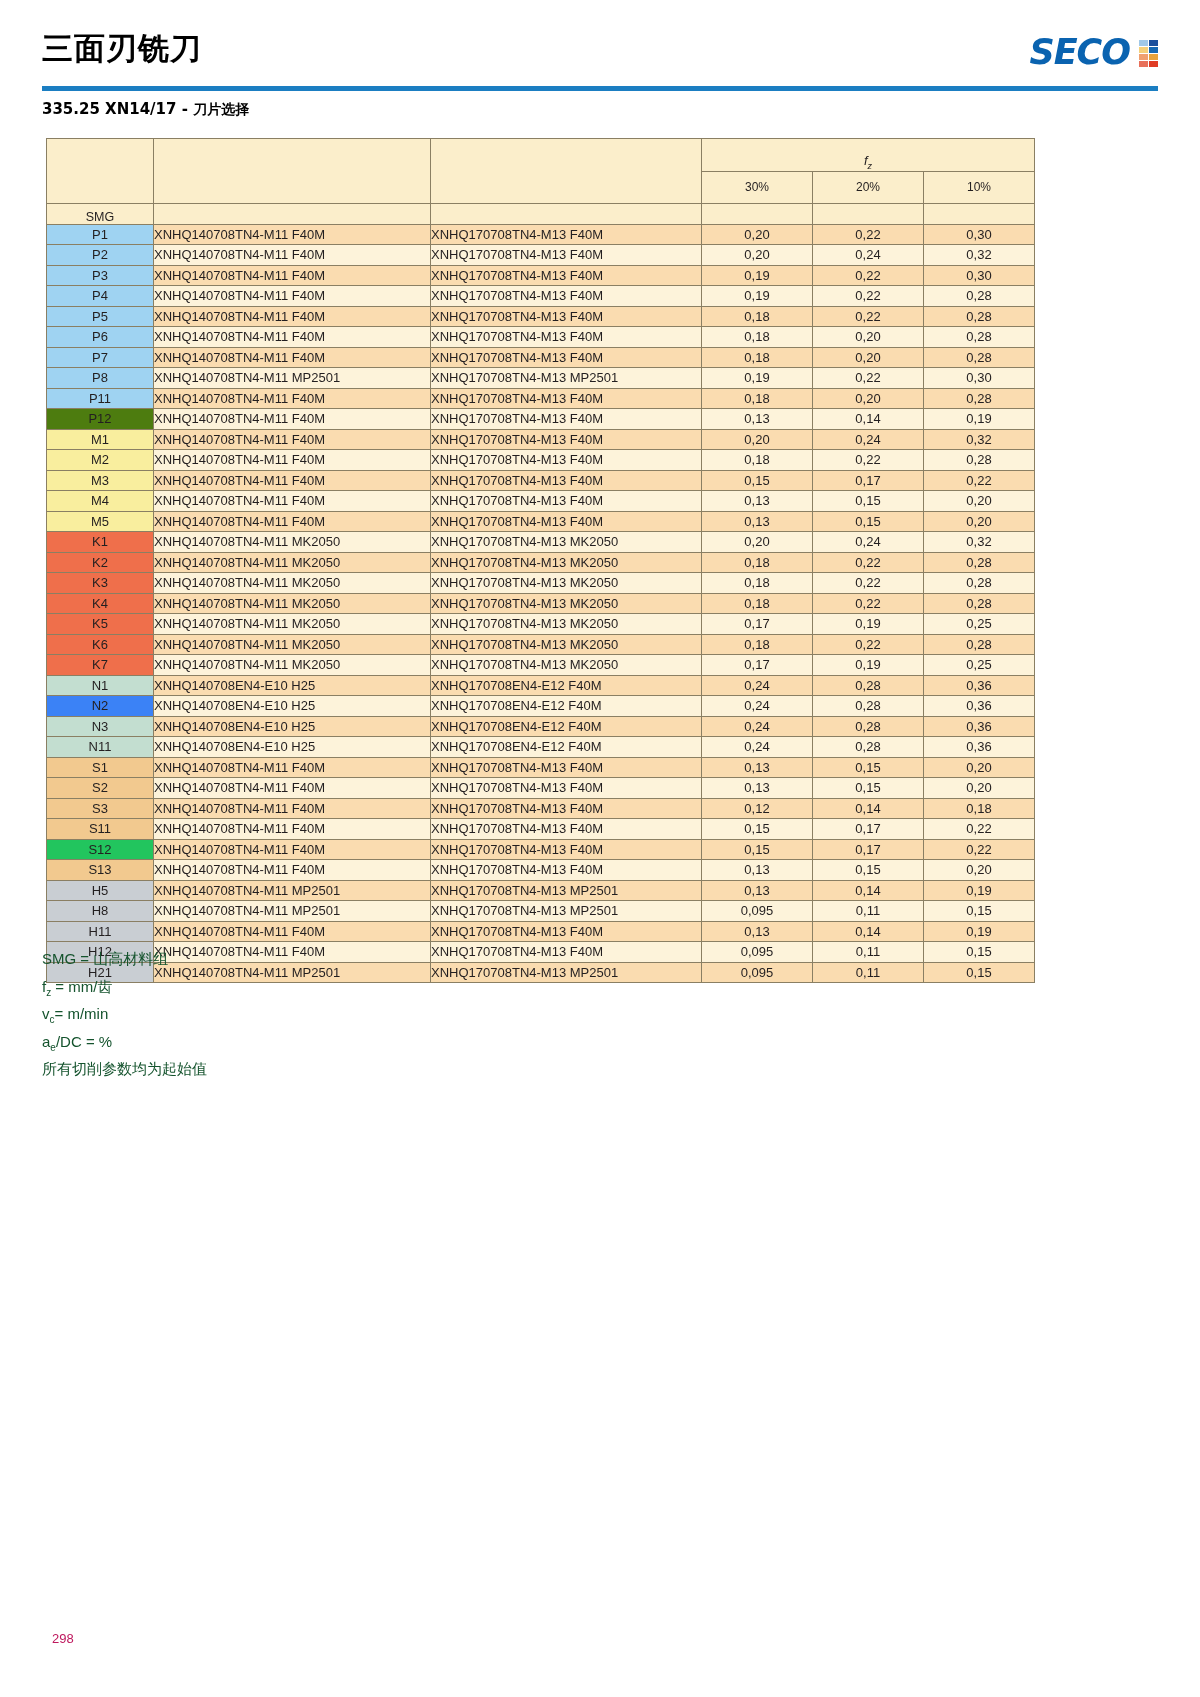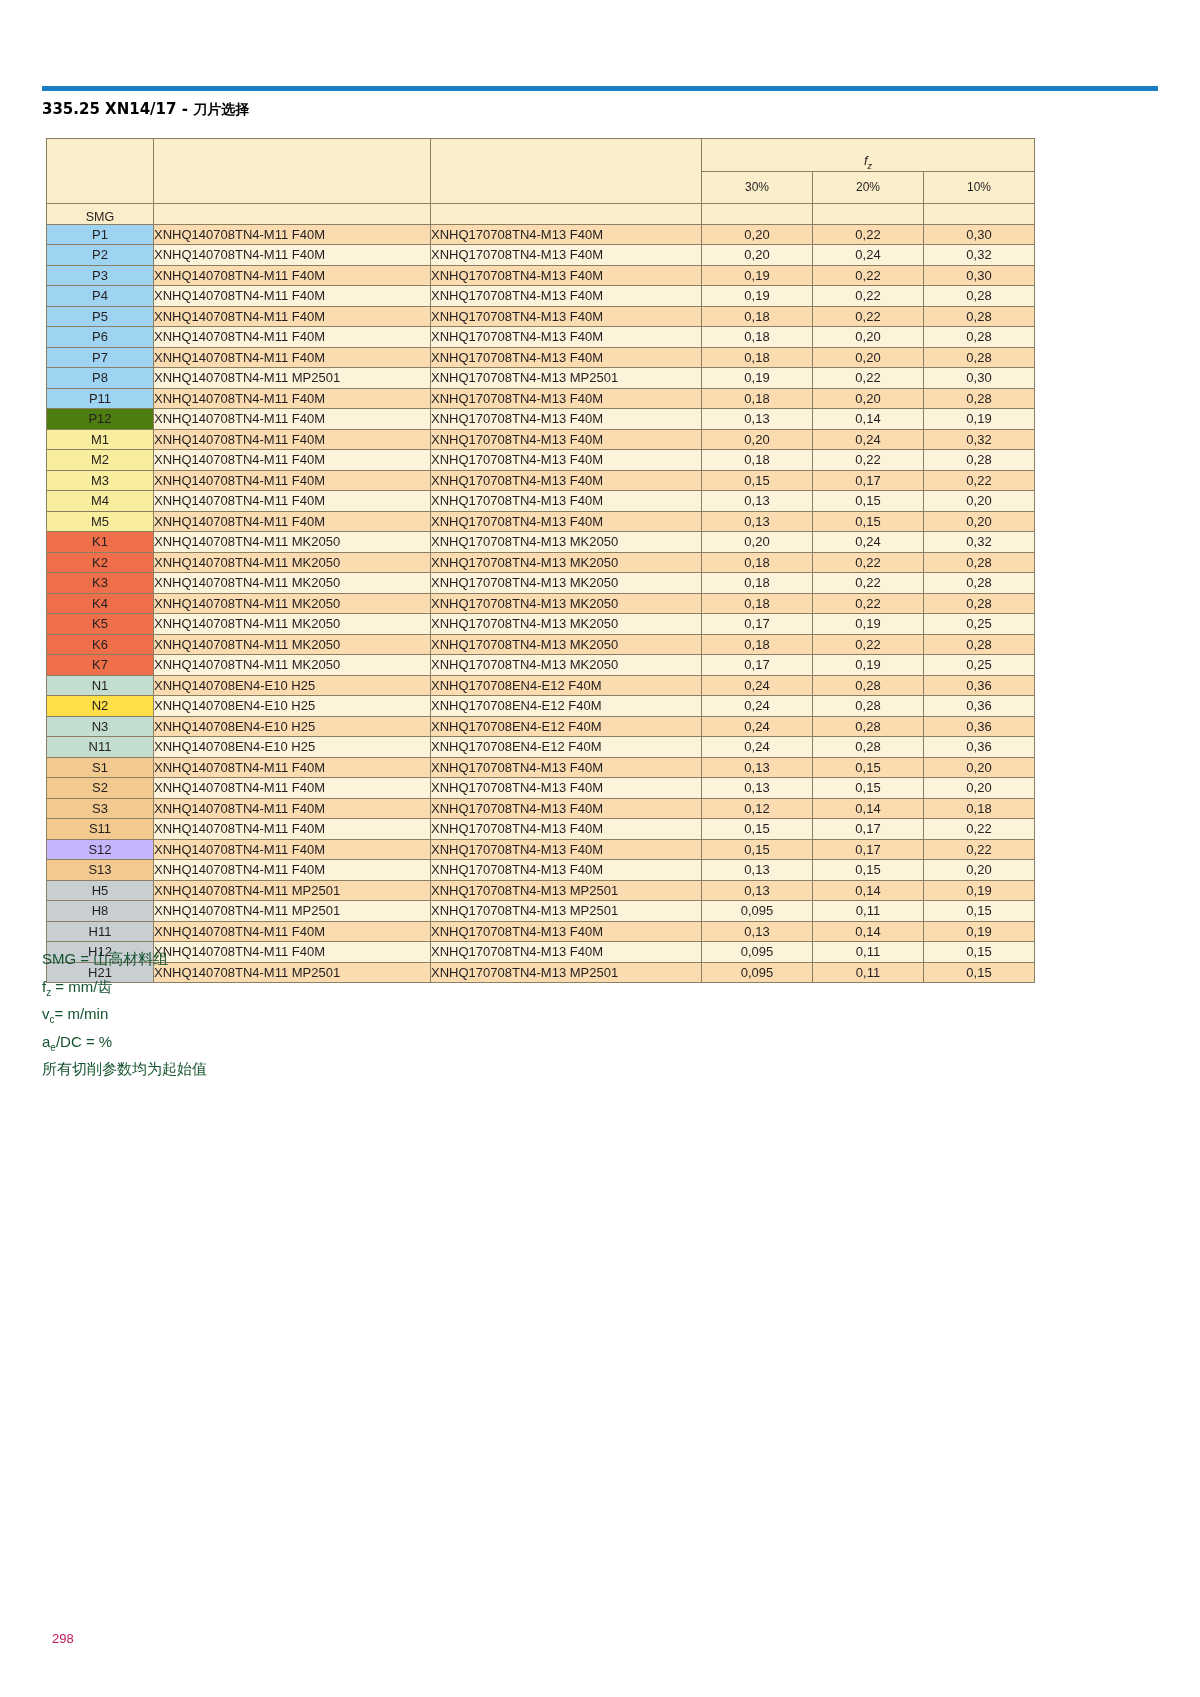--- a/index.html
+++ b/index.html
@@ -178,20 +178,36 @@
     top: 1631px;
     font-size: 13px;
     color: #be185d;
   }
 </style>
 </head>
 <body>
 
 <div class="page">
 
+  <div class="header">
+    <div class="doc-title">三面刃铣刀</div>
+    <div class="logo">
+      <div class="logo-word">SECO</div>
+      <div class="logo-grid">
+        <i style="background:#9fc8e8"></i>
+        <i style="background:#1b4f9c"></i>
+        <i style="background:#f4d07a"></i>
+        <i style="background:#1668b3"></i>
+        <i style="background:#f0a070"></i>
+        <i style="background:#e8a33d"></i>
+        <i style="background:#e8705a"></i>
+        <i style="background:#e03c24"></i>
+      </div>
+    </div>
+  </div>
 
   <div class="rule"></div>
 
   <div class="section-title">
     <span>335.25 XN14/17</span><span> - </span><span class="cn">刀片选择</span>
   </div>
 
   <div class="table-wrap">
     <table class="sel">
       <colgroup>
@@ -402,21 +418,21 @@
           </tr>
           <tr class="odd">
             <td class="cell-smg" style="background: rgb(195, 222, 208);">N1</td>
             <td class="cell-ins">XNHQ140708EN4-E10 H25</td>
             <td class="cell-ins">XNHQ170708EN4-E12 F40M</td>
             <td class="cell-val">0,24</td>
             <td class="cell-val">0,28</td>
             <td class="cell-val">0,36</td>
           </tr>
           <tr class="even">
-            <td class="cell-smg" style="background: #fde047;">N2</td>
+            <td class="cell-smg" style="background: #3b82f6;">N2</td>
             <td class="cell-ins">XNHQ140708EN4-E10 H25</td>
             <td class="cell-ins">XNHQ170708EN4-E12 F40M</td>
             <td class="cell-val">0,24</td>
             <td class="cell-val">0,28</td>
             <td class="cell-val">0,36</td>
           </tr>
           <tr class="odd">
             <td class="cell-smg" style="background: rgb(195, 222, 208);">N3</td>
             <td class="cell-ins">XNHQ140708EN4-E10 H25</td>
             <td class="cell-ins">XNHQ170708EN4-E12 F40M</td>
@@ -458,21 +474,21 @@
           </tr>
           <tr class="even">
             <td class="cell-smg" style="background: rgb(242, 201, 143);">S11</td>
             <td class="cell-ins">XNHQ140708TN4-M11 F40M</td>
             <td class="cell-ins">XNHQ170708TN4-M13 F40M</td>
             <td class="cell-val">0,15</td>
             <td class="cell-val">0,17</td>
             <td class="cell-val">0,22</td>
           </tr>
           <tr class="odd">
-            <td class="cell-smg" style="background: #c4b5fd;">S12</td>
+            <td class="cell-smg" style="background: #22c55e;">S12</td>
             <td class="cell-ins">XNHQ140708TN4-M11 F40M</td>
             <td class="cell-ins">XNHQ170708TN4-M13 F40M</td>
             <td class="cell-val">0,15</td>
             <td class="cell-val">0,17</td>
             <td class="cell-val">0,22</td>
           </tr>
           <tr class="even">
             <td class="cell-smg" style="background: rgb(242, 201, 143);">S13</td>
             <td class="cell-ins">XNHQ140708TN4-M11 F40M</td>
             <td class="cell-ins">XNHQ170708TN4-M13 F40M</td>

